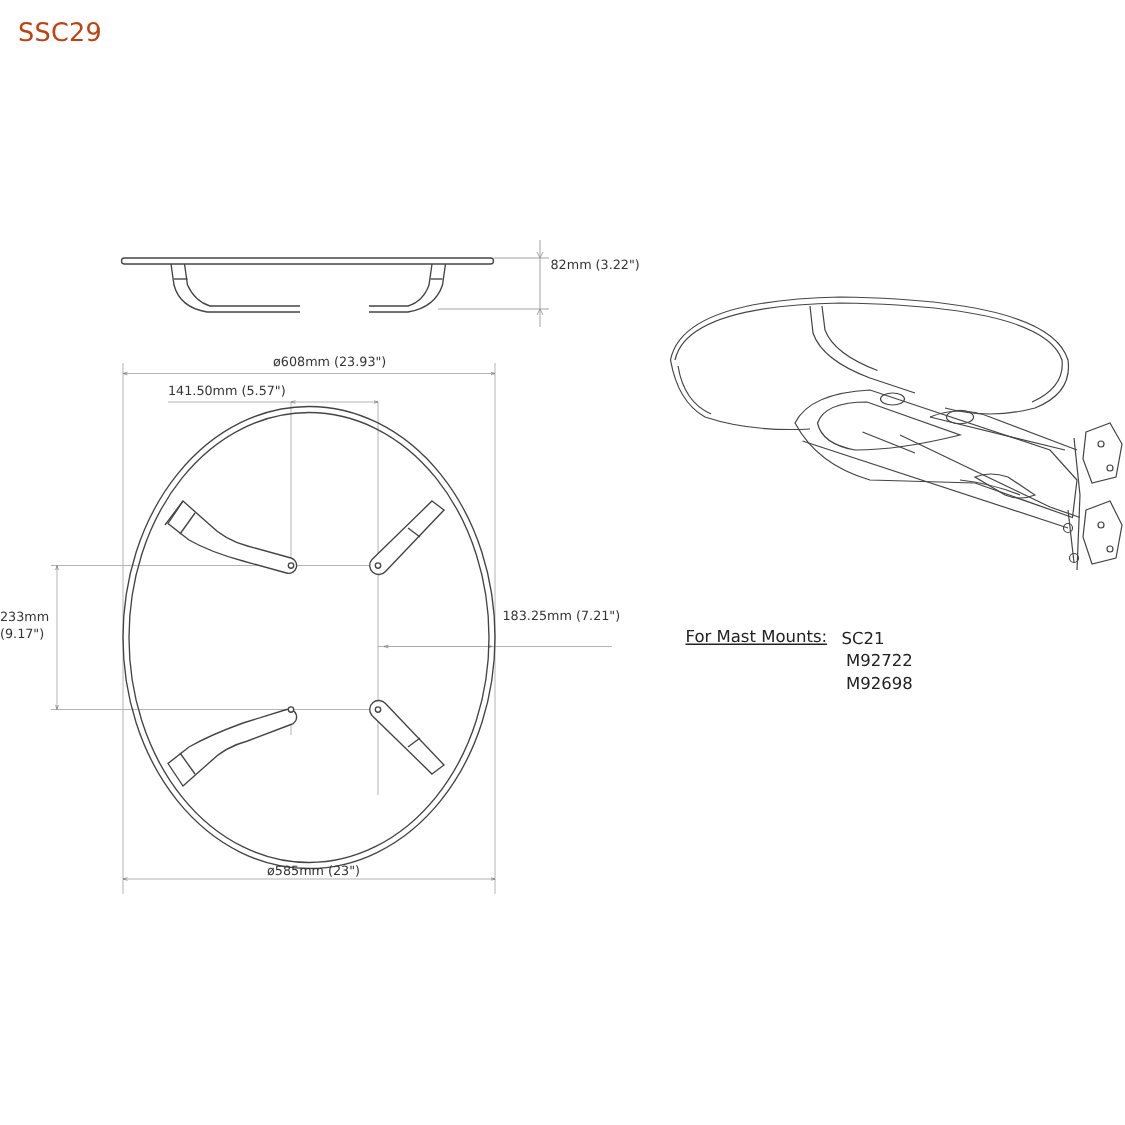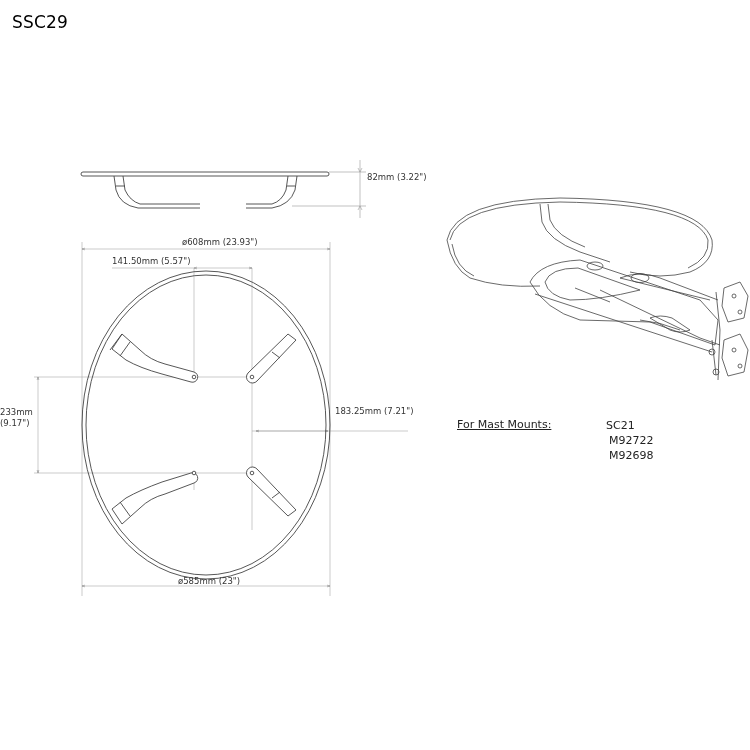--- a/index.html
+++ b/index.html
@@ -1,24 +1,24 @@
 <!DOCTYPE html>
 <html><head>
   <meta charset="utf-8">
   <style>
     html, body { margin: 0; padding: 0; background: #ffffff; }
     body { width: 750px; height: 750px; position: relative; overflow: hidden;
            font-family: "DejaVu Sans", "Liberation Sans", sans-serif; color: #333; }
-    .title { position: absolute; left: 12px; top: 12px; font-size: 17px; color: #000000;
+    .title { position: absolute; left: 12px; top: 12px; font-size: 17px; color: #c2410c;
              letter-spacing: 0.2px; font-family: "DejaVu Sans", sans-serif; }
     svg.drawing { position: absolute; left: 0; top: 0; }
     .lbl { position: absolute; font-size: 8.5px; color: #333; white-space: nowrap; }
     .mast { position: absolute; left: 457px; top: 418px; font-size: 11px; color: #222; }
     .mast .head { position: absolute; left: 0; top: 0; white-space: nowrap; text-decoration: underline; }
-    .mast .list { position: absolute; left: 104px; top: 0; line-height: 15px; margin-left: 45px; }
+    .mast .list { position: absolute; left: 104px; top: 0; line-height: 15px; }
     .mast .list div:nth-child(n+2) { padding-left: 3px; }
   </style>
 </head>
 <body>
 
 <div class="title">SSC29</div>
 
 <svg class="drawing" width="750" height="750" viewBox="0 0 750 750">
   <defs>
     <marker id="arr" markerWidth="6" markerHeight="6" refX="5" refY="3" orient="auto-start-reverse">

